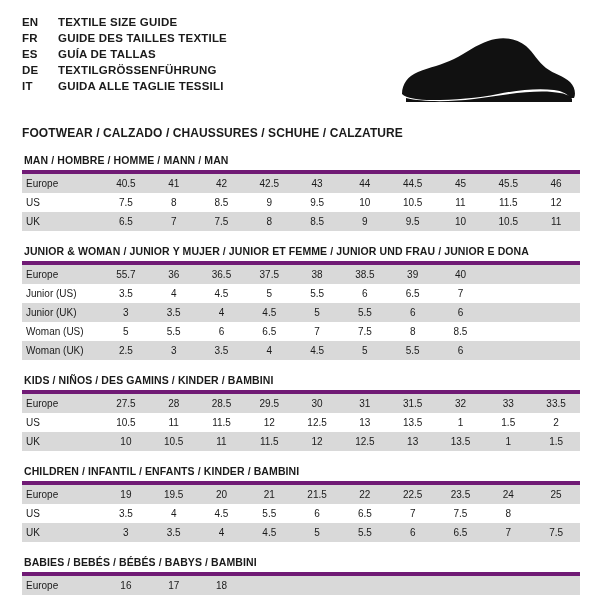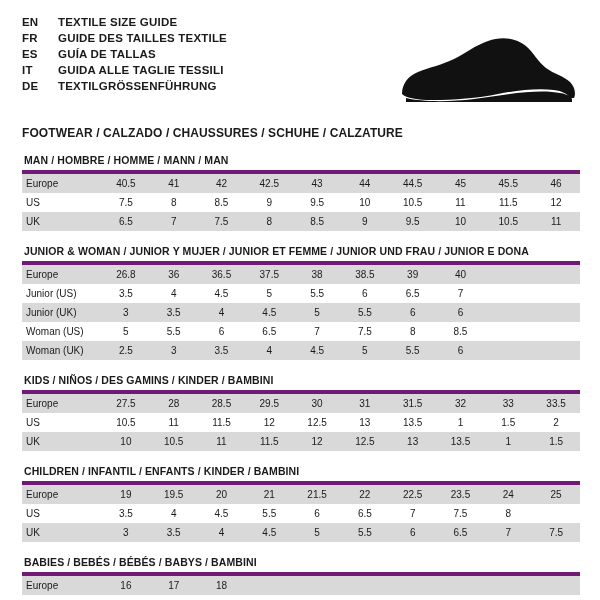--- a/index.html
+++ b/index.html
@@ -108,26 +108,26 @@
         </tr>
         <tr>
           <td class="lang-code">FR</td>
           <td class="lang-title">GUIDE DES TAILLES TEXTILE</td>
         </tr>
         <tr>
           <td class="lang-code">ES</td>
           <td class="lang-title">GUÍA DE TALLAS</td>
         </tr>
         <tr>
+          <td class="lang-code">DE</td>
+          <td class="lang-title">TEXTILGRÖSSENFÜHRUNG</td>
+        </tr>
+        <tr>
           <td class="lang-code">IT</td>
           <td class="lang-title">GUIDA ALLE TAGLIE TESSILI</td>
-        </tr>
-        <tr>
-          <td class="lang-code">DE</td>
-          <td class="lang-title">TEXTILGRÖSSENFÜHRUNG</td>
         </tr>
       </tbody>
     </table>
 
     <div class="shoe-wrap">
       <svg viewBox="0 0 180 80" width="180" height="80" aria-hidden="true">
         <path d="M4 62 C4 52 10 44 20 40 C32 35 44 33 56 27 C68 21 78 13 90 9
                  C104 4 118 6 128 14 C136 21 140 30 148 36 C156 42 166 44 172 50
                  C177 55 178 62 176 66 L172 66 C170 62 164 59 156 58
                  C140 56 120 58 100 62 C80 66 56 68 34 68 C20 68 8 66 4 62 Z" fill="#111111"></path>
@@ -211,21 +211,21 @@
             <col style="width: auto;">
             <col style="width: auto;">
             <col style="width: auto;">
             <col style="width: auto;">
             <col style="width: auto;">
             <col style="width: auto;">
           </colgroup>
           <tbody>
             <tr class="shaded">
               <td class="rowlabel">Europe</td>
-              <td>26.8</td>
+              <td>55.7</td>
               <td>36</td>
               <td>36.5</td>
               <td>37.5</td>
               <td>38</td>
               <td>38.5</td>
               <td>39</td>
               <td>40</td>
               <td></td>
               <td></td>
             </tr>

